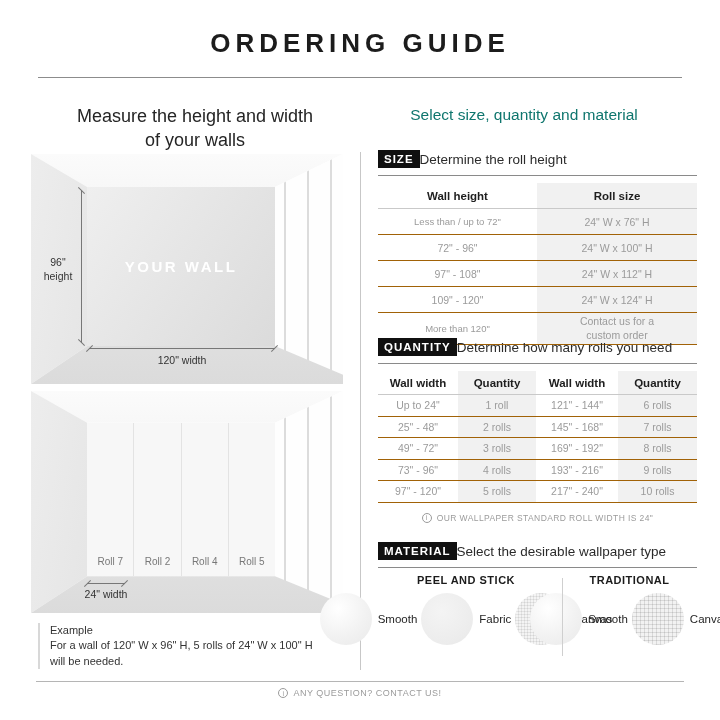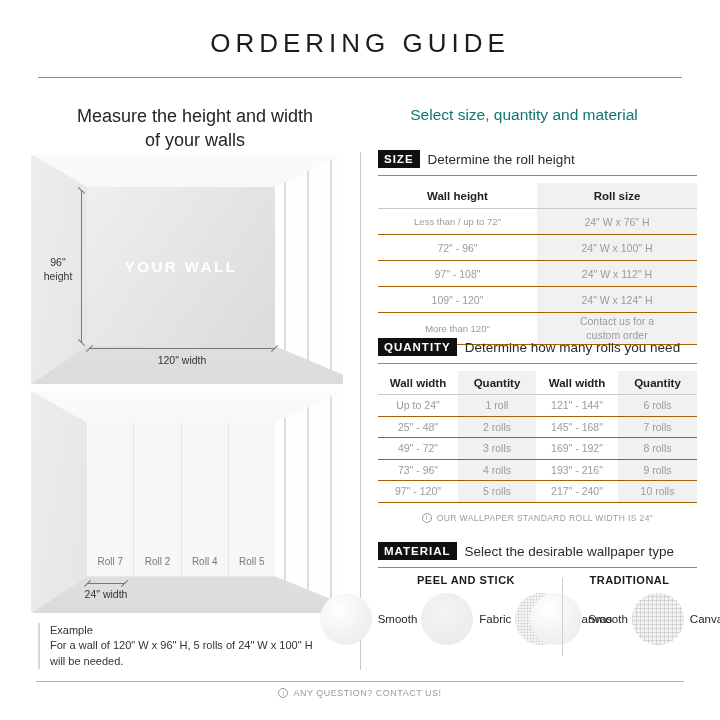--- a/index.html
+++ b/index.html
@@ -2,21 +2,21 @@
 <html><head>
 <meta charset="utf-8">
 <style>
   * { margin:0; padding:0; box-sizing:border-box; }
   html,body { background:#fff; }
   body { font-family:"Liberation Sans", sans-serif; color:#222; }
   .page { position:relative; width:720px; height:720px; background:#fff; overflow:hidden; }
 
   
   .title { position:absolute; top:28px; left:0; width:720px; text-align:center;
-           font-size:26px; font-weight:400; letter-spacing:5px; color:#1c1c1c; }
+           font-size:26px; font-weight:700; letter-spacing:5px; color:#1c1c1c; }
   .top-rule { position:absolute; top:77px; left:38px; width:644px; height:1px; background:#8c8c8c; }
 
   
   .left-heading { position:absolute; top:104px; left:70px; width:250px; text-align:center;
                   font-size:18px; font-weight:500; color:#252525; line-height:1.35; }
   .right-heading { position:absolute; top:106px; left:364px; width:320px; text-align:center;
                    font-size:15.5px; font-weight:500; color:#0f766e; }
 
   .col-divider { position:absolute; left:360px; top:152px; width:1px; height:518px; background:#c7c7c7; }
 
@@ -61,21 +61,21 @@
   .lbl-width2 { left:20px; top:197px; width:110px; }
 
   
   .example { position:absolute; left:38px; top:623px; width:305px;
              border-left:2px solid #d8d8d8; padding-left:10px;
              font-size:11px; color:#333; line-height:1.4; }
 
   
   .section { position:absolute; left:378px; width:319px; }
   .sec-size { top:150px; } .sec-qty { top:338px; } .sec-mat { top:542px; }
-  .sec-head { display:flex; align-items:center; gap:8px; padding-bottom:7px; border-bottom:1px solid #8a8a8a; }
+  .sec-head { display:flex; align-items:center; padding-bottom:7px; border-bottom:1px solid #8a8a8a; }
   .badge { background:#101010; color:#fff; font-size:11.5px; font-weight:700; letter-spacing:1px;
            padding:3px 6px; }
   .sec-title { font-size:13.5px; color:#2b2b2b; }
 
   
   .table { margin-top:7px; }
   .trow { display:flex; border-bottom:1px solid #a16207; }
   .trow.head { border-bottom:1px solid #c9c9c9; }
   .cell { display:flex; align-items:center; justify-content:center; text-align:center;
           font-size:10.5px; color:#9b9b9b; }

